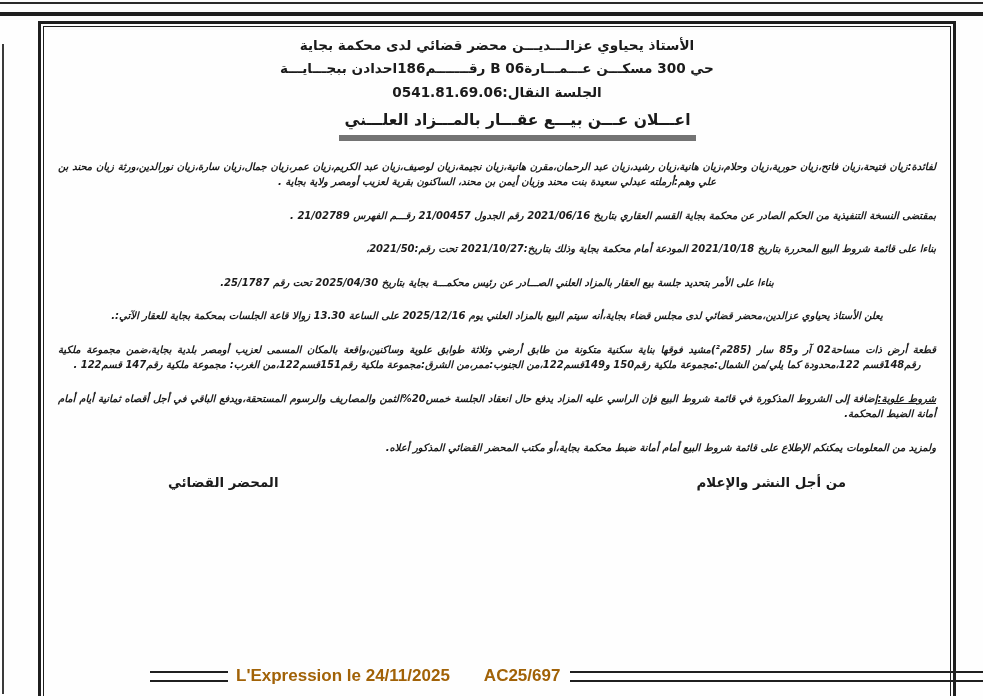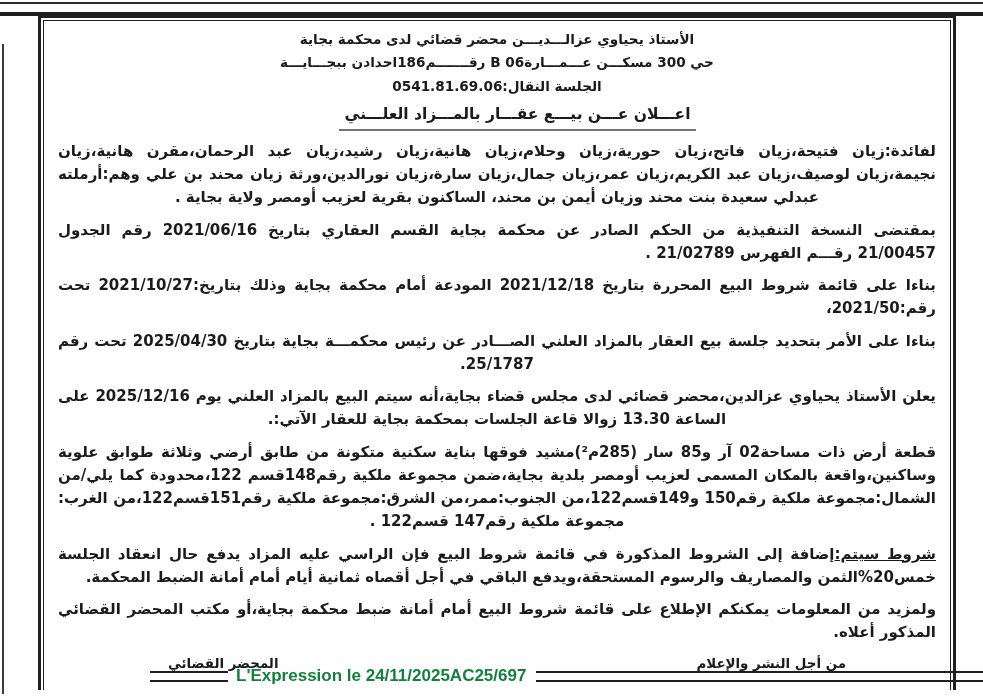--- a/index.html
+++ b/index.html
@@ -11,63 +11,64 @@
     overflow:hidden;
     font-family:"DejaVu Sans",sans-serif;
     color:#1b1b1b;
   }
   
   .scan-top1{position:absolute;top:2px;left:0;width:100%;height:2px;background:#2a2a2a;}
   .scan-top2{position:absolute;top:12px;left:0;width:100%;height:4px;background:#1f1f1f;}
   .scan-left{position:absolute;top:44px;left:2px;width:2px;height:650px;background:#3a3a3a;}
   
   .ad-frame{
-    position:absolute;left:38px;top:15px;width:912px;height:672px;
+    position:absolute;left:38px;top:21px;width:912px;height:672px;
     border:3px solid #1f1f1f;border-bottom:none;
   }
   .inner-frame{
     position:absolute;left:2px;top:2px;right:2px;bottom:0;
     border:1.5px solid #1f1f1f;border-bottom:none;
     padding:7px 14px 0 14px;
     direction:rtl;
   }
   .hdr{ text-align:center;font-weight:bold;font-size:13.6px;line-height:1.72;}
   .hdr-title{
     display:inline-block;
     text-align:center;font-weight:bold;font-size:15.5px;
-    border-bottom:2px solid #737373;
+    border-bottom:6px solid #737373;
     padding:0 6px 1px 6px;margin-top:3px;margin-left:41px;
   }
   .title-wrap{text-align:center;}
   .para{
-    margin:9px 0;
-    font-size:15px;font-weight:bold;line-height:1.55;
+    margin:18px 0;
+    font-size:10px;font-weight:bold;line-height:1.55;
     text-align:justify;
+    font-style:italic;
   }
   .center-last{text-align-last:center;}
   .underlined{text-decoration:underline;}
   .note{text-align:right;}
   .sig-row{
     display:flex;justify-content:space-between;align-items:flex-start;
     font-size:13.4px;font-weight:bold;
     padding:2px 90px 0 110px;
   }
   
   .footer{
     position:absolute;left:150px;right:0;top:664px;height:24px;
     display:flex;align-items:center;direction:ltr;
   }
   .dline{height:7px;border-top:2.5px solid #1f1f1f;border-bottom:2px solid #1f1f1f;}
   .dline-left{width:78px;}
   .dline-right{flex:1;}
   .footer-text{
-    display:flex;align-items:center;
+    display:flex;gap:34px;align-items:center;
     padding:0 10px 0 8px;
     font-family:"Liberation Sans","DejaVu Sans",sans-serif;
-    font-weight:bold;font-size:17px;color:#15803d;
+    font-weight:bold;font-size:17px;color:#a16207;
     white-space:nowrap;
   }
 </style>
 </head>
 <body>
 
 <div class="page">
 
   <div class="scan-top1"></div>
   <div class="scan-top2"></div>
@@ -80,25 +81,25 @@
         <div>الأستاذ يحياوي عزالـــديـــن محضر قضائي لدى محكمة بجاية</div>
         <div>حي 300 مسكـــن عـــمـــارة06 B رقـــــــم186احدادن ببجـــايـــة</div>
         <div>الجلسة النقال:0541.81.69.06</div>
         <div class="title-wrap">
           <span class="hdr-title">اعـــلان عـــن بيـــع عقـــار بالمـــزاد العلـــني</span>
         </div>
       </div>
 
       <p class="para center-last">لفائدة:زيان فتيحة،زيان فاتح،زيان حورية،زيان وحلام،زيان هانية،زيان رشيد،زيان عبد الرحمان،مقرن هانية،زيان نجيمة،زيان لوصيف،زيان عبد الكريم،زيان عمر،زيان جمال،زيان سارة،زيان نورالدين،ورثة زيان محند بن علي وهم:أرملته عبدلي سعيدة بنت محند وزيان أيمن بن محند، الساكنون بقرية لعزيب أومصر ولاية بجاية .</p>
       <p class="para">بمقتضى النسخة التنفيذية من الحكم الصادر عن محكمة بجاية القسم العقاري بتاريخ 2021/06/16 رقم الجدول 21/00457 رقـــم الفهرس 21/02789 .</p>
-      <p class="para">بناءا على قائمة شروط البيع المحررة بتاريخ 2021/12/18 المودعة أمام محكمة بجاية وذلك بتاريخ:2021/10/27 تحت رقم:2021/50،</p>
+      <p class="para">بناءا على قائمة شروط البيع المحررة بتاريخ 2021/10/18 المودعة أمام محكمة بجاية وذلك بتاريخ:2021/10/27 تحت رقم:2021/50،</p>
       <p class="para center-last">بناءا على الأمر بتحديد جلسة بيع العقار بالمزاد العلني الصـــادر عن رئيس محكمـــة بجاية بتاريخ 2025/04/30 تحت رقم 25/1787.</p>
       <p class="para center-last">يعلن الأستاذ يحياوي عزالدين،محضر قضائي لدى مجلس قضاء بجاية،أنه سيتم البيع بالمزاد العلني يوم 2025/12/16 على الساعة 13.30 زوالا قاعة الجلسات بمحكمة بجاية للعقار الآتي:.</p>
       <p class="para center-last">قطعة أرض ذات مساحة02 آر و85 سار (285م²)مشيد فوقها بناية سكنية متكونة من طابق أرضي وثلاثة طوابق علوية وساكنين،واقعة بالمكان المسمى لعزيب أومصر بلدية بجاية،ضمن مجموعة ملكية رقم148قسم 122،محدودة كما يلي/من الشمال:مجموعة ملكية رقم150 و149قسم122،من الجنوب:ممر،من الشرق:مجموعة ملكية رقم151قسم122،من الغرب: مجموعة ملكية رقم147 قسم122 .</p>
-      <p class="para"><span class="underlined">شروط سيتم:</span><span>إضافة إلى الشروط المذكورة في قائمة شروط البيع فإن الراسي عليه المزاد يدفع حال انعقاد الجلسة خمس20%الثمن والمصاريف والرسوم المستحقة،ويدفع الباقي في أجل أقصاه ثمانية أيام أمام أمانة الضبط المحكمة.</span></p>
+      <p class="para"><span class="underlined">شروط علوية:</span><span>إضافة إلى الشروط المذكورة في قائمة شروط البيع فإن الراسي عليه المزاد يدفع حال انعقاد الجلسة خمس20%الثمن والمصاريف والرسوم المستحقة،ويدفع الباقي في أجل أقصاه ثمانية أيام أمام أمانة الضبط المحكمة.</span></p>
       <p class="para">ولمزيد من المعلومات يمكنكم الإطلاع على قائمة شروط البيع أمام أمانة ضبط محكمة بجاية،أو مكتب المحضر القضائي المذكور أعلاه.</p>
 
       <div class="sig-row">
         <div>من أجل النشر والإعلام</div>
         <div>المحضر القضائي</div>
       </div>
 
     </div>
   </div>
 

